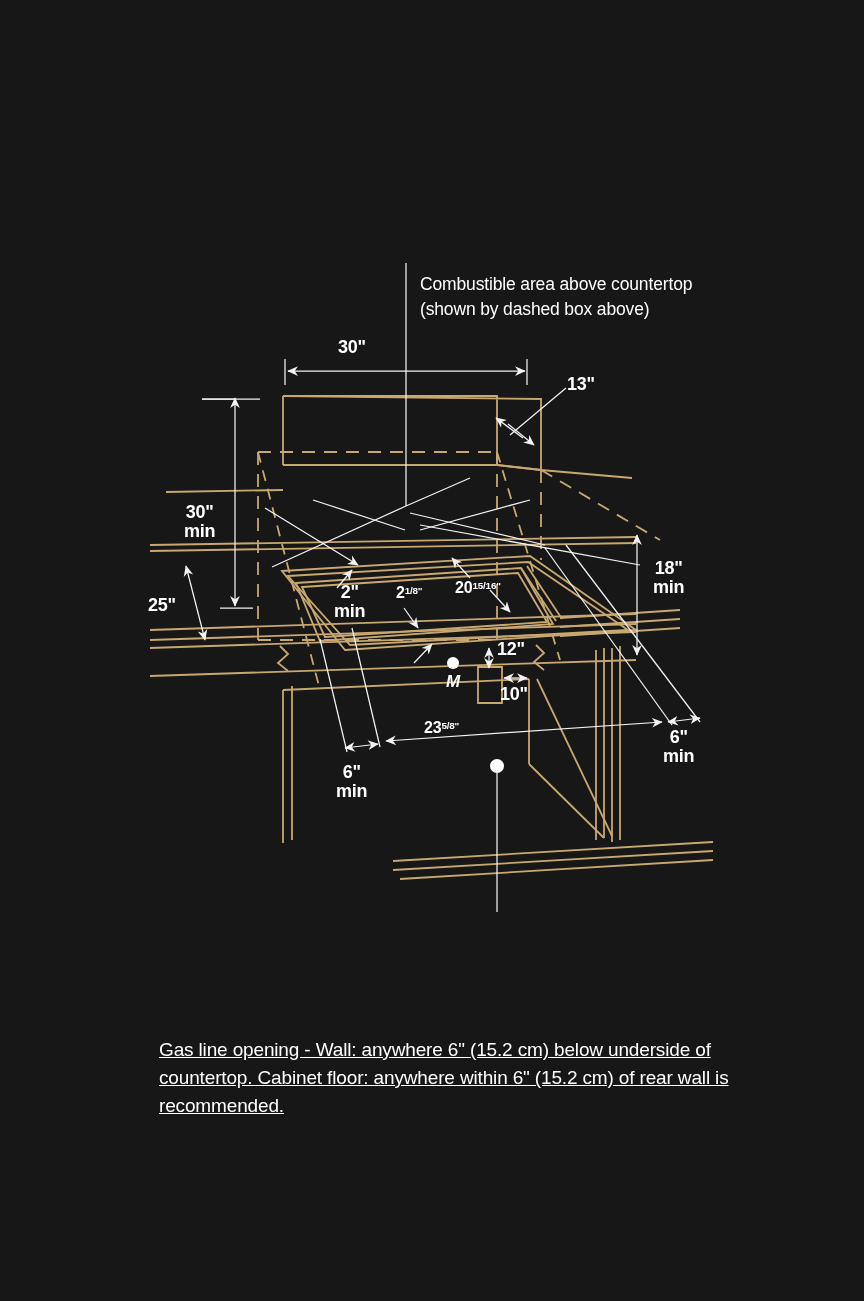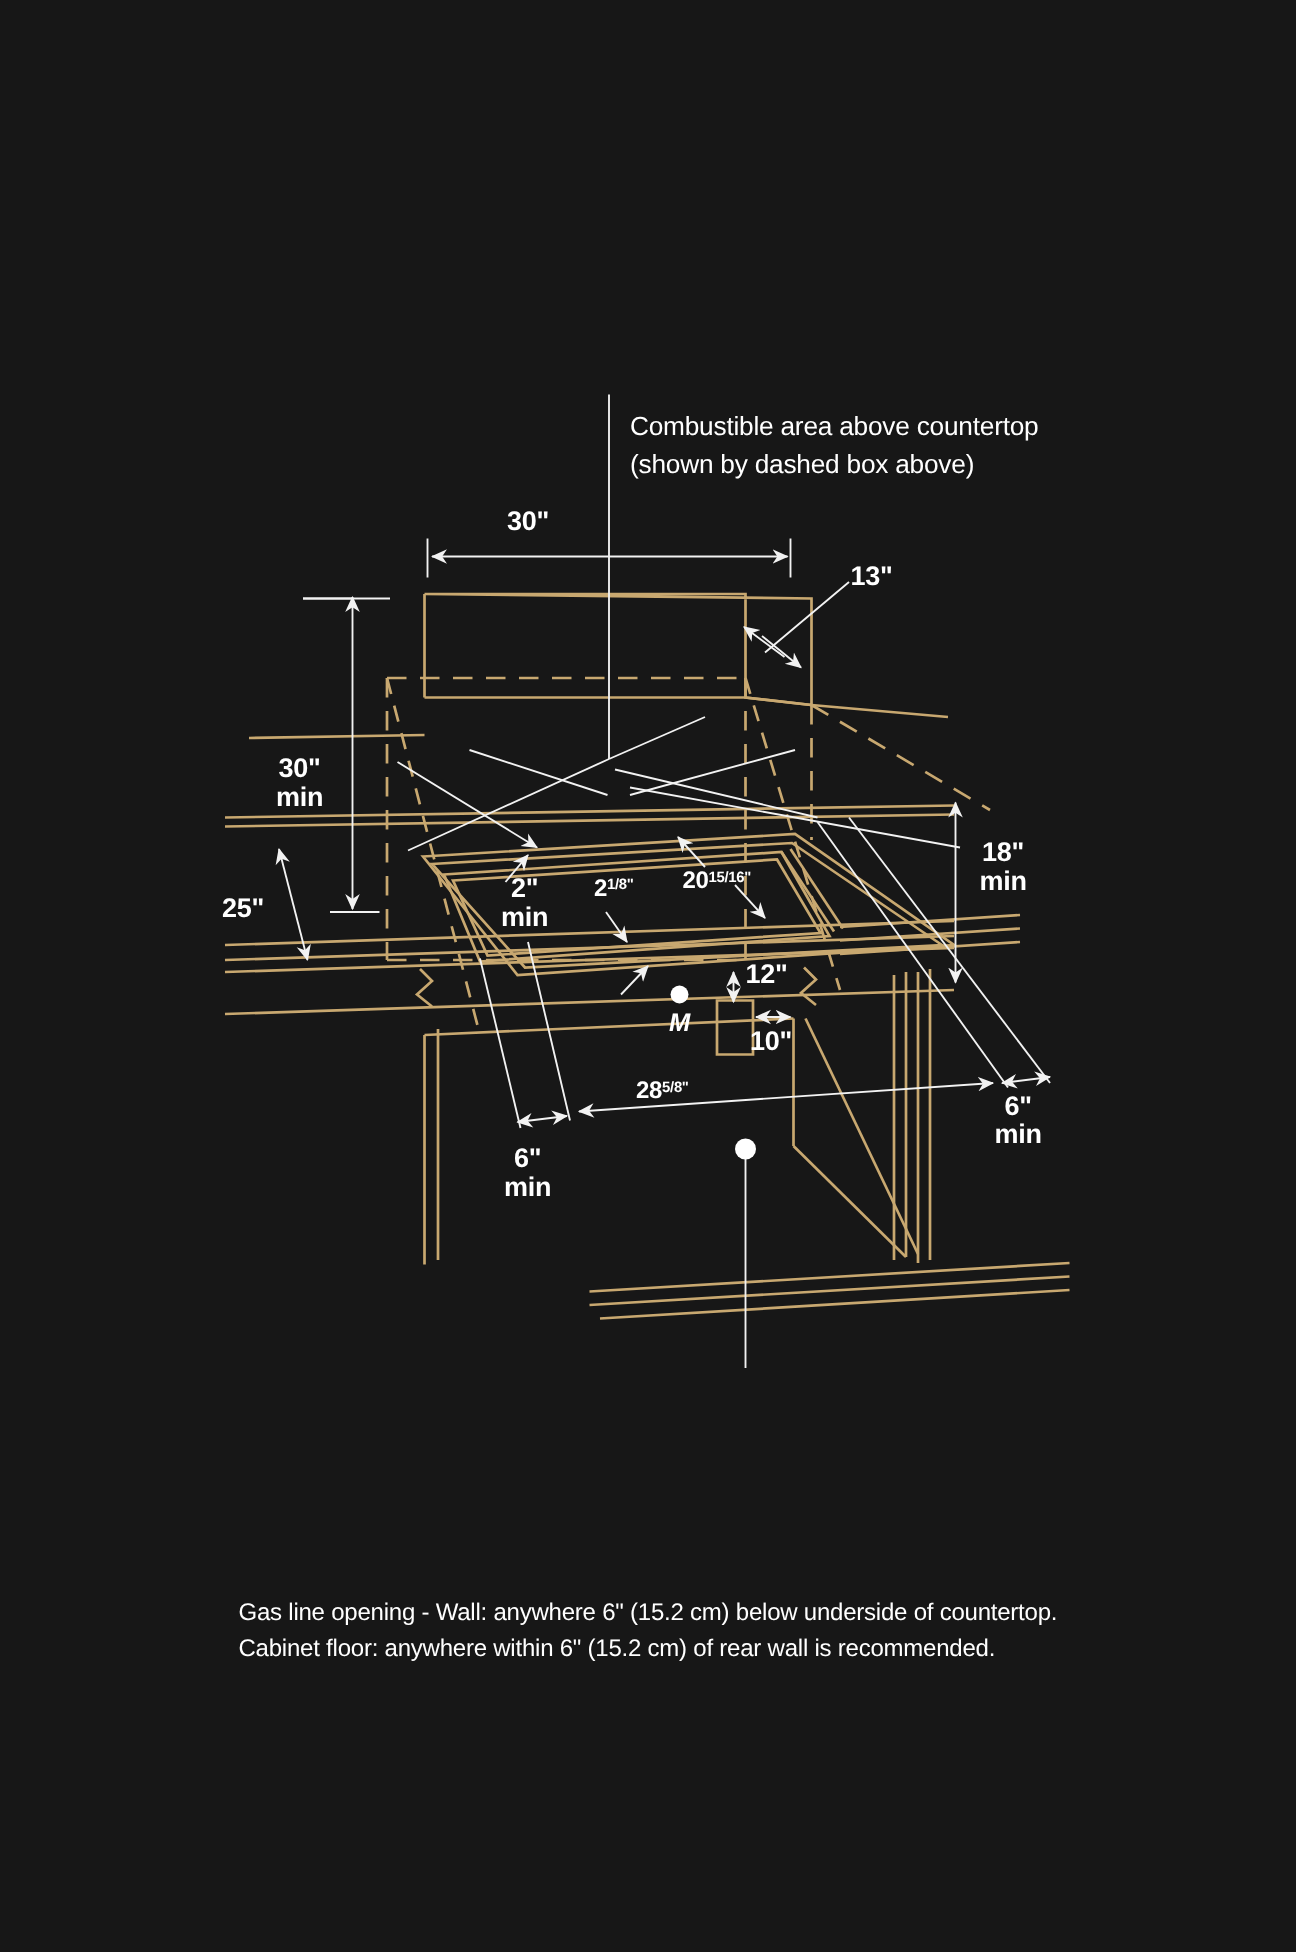--- a/index.html
+++ b/index.html
@@ -40,24 +40,25 @@
     letter-spacing: -0.15px;
     white-space: pre-line;
   }
   #callout-note {
     left: 420px;
     top: 272px;
     width: 290px;
   }
   #footer-note {
     left: 159px;
-    top: 1064px;
+    top: 1036px;
     width: 590px;
-    font-size: 16px;
+    font-size: 19px;
     line-height: 1.47;
+    text-decoration: underline;
   }
   
   .dim {
     position: absolute;
     color: #ffffff;
     font-weight: 700;
     font-size: 18px;
     line-height: 1.08;
     white-space: pre-line;
     text-align: center;
@@ -244,21 +245,21 @@
 min</div>
 
   <div class="dim small" style="left:396px; top:584px;"><span>2</span><span class="frac">1/8"</span></div>
 
   <div class="dim small" style="left:455px; top:579px;"><span>20</span><span class="frac">15/16"</span></div>
 
   <div class="dim" style="left:497px; top:640px;">12"</div>
 
   <div class="dim" style="left:500px; top:685px;">10"</div>
 
-  <div class="dim small" style="left:424px; top:719px;"><span>28</span><span class="frac">5/8"</span></div>
+  <div class="dim small" style="left:424px; top:719px;"><span>23</span><span class="frac">5/8"</span></div>
 
   <div class="dim" style="left:336px; top:763px;">6"
 min</div>
 
   <div class="dim" style="left:663px; top:728px;">6"
 min</div>
 
   <div class="dim-m" style="left:446px; top:672px;">M</div>
 
   <div class="note-block" id="footer-note">Gas line opening - Wall: anywhere 6" (15.2 cm) below underside of countertop. Cabinet floor: anywhere within 6" (15.2 cm) of rear wall is recommended.</div>

